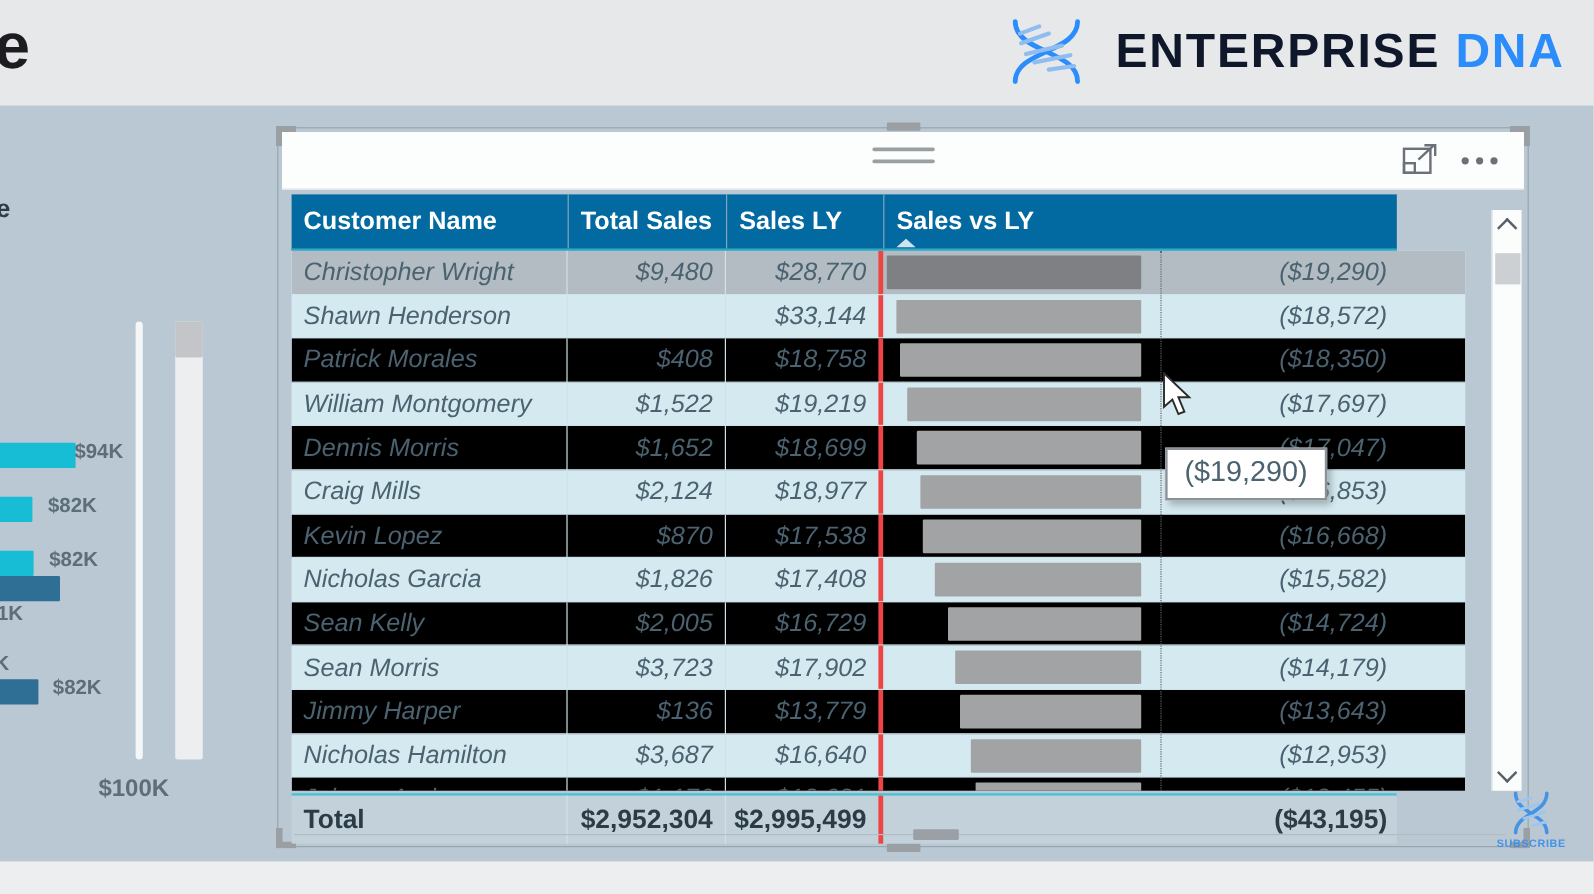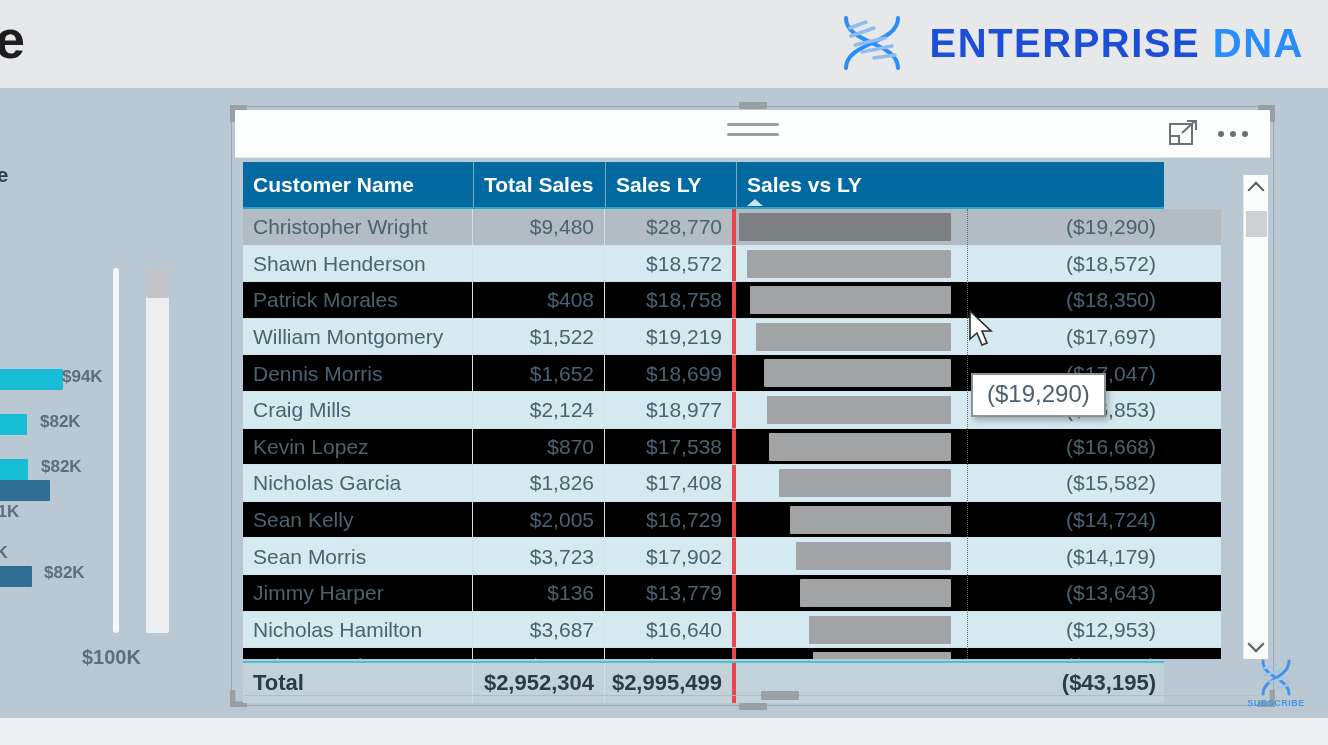--- a/index.html
+++ b/index.html
@@ -21,21 +21,21 @@
     position: absolute; left: -34px; top: 8px;
     font-size: 54px; font-weight: bold; color: #1d1d21;
     letter-spacing: -1px; font-family: "Liberation Sans", sans-serif;
   }
   .brand {
     position: absolute; right: 24px; top: 12px;
     display: flex; align-items: center; gap: 20px;
   }
   .dna-logo { width: 74px; height: 62px; }
   .brand-text { font-size: 40px; font-weight: bold; letter-spacing: 1.5px; }
-  .brand-ent { color: #1d4ed8; }
+  .brand-ent { color: #0f172a; }
   .brand-dna { color: #2b8cfb; }
 
   
   .canvas {
     position: absolute; left: 0; top: 88px; width: 1328px; height: 630px;
     background: #b9c8d3;
   }
   .canvas-bottom {
     position: absolute; left: 0; top: 718px; width: 1328px; height: 27px;
     background: #eceef0;
@@ -132,21 +132,21 @@
   .th.c2 { width: 131px; }
   .th.c3 { width: 428px; }
   .sort-asc {
     position: absolute; left: 10px; bottom: 1px;
     width: 0; height: 0; border-left: 8px solid transparent;
     border-right: 8px solid transparent; border-bottom: 7px solid #cfe3ee;
   }
 
   .tbody {
     position: absolute; left: 0; top: 47px; width: 978px; height: 450px;
-    overflow: hidden; background: #dcecf1;
+    overflow: hidden; background: #dcecf1; font-style: italic;
   }
   .row {
     position: relative; height: 36.6px; display: flex; align-items: center;
     background: #000000;
   }
   .row.alt { background: #d5eaf0; }
   .row.hl { background: #b2bcc2; }
   .row-sep { position:absolute; left:0; right:0; bottom:0; height:1px; background:#cfe3ea; }
   .cell {
     font-size: 21px; color: #4b6270; display: flex; align-items: center;
@@ -322,21 +322,21 @@
               <div class="cell num2">$28,770</div>
               <div class="cell bar">
                 <div class="bar-fill" style="width: 212px; left: 3px;"></div>
                 <span class="bar-val">($19,290)</span>
               </div>
               <div class="row-sep"></div>
             </div>
             <div class="row alt">
               <div class="cell name">Shawn Henderson</div>
               <div class="cell num"></div>
-              <div class="cell num2">$18,572</div>
+              <div class="cell num2">$33,144</div>
               <div class="cell bar">
                 <div class="bar-fill" style="width: 203.52px; left: 11.48px;"></div>
                 <span class="bar-val">($18,572)</span>
               </div>
               <div class="row-sep"></div>
             </div>
             <div class="row">
               <div class="cell name">Patrick Morales</div>
               <div class="cell num">$408</div>
               <div class="cell num2">$18,758</div>

